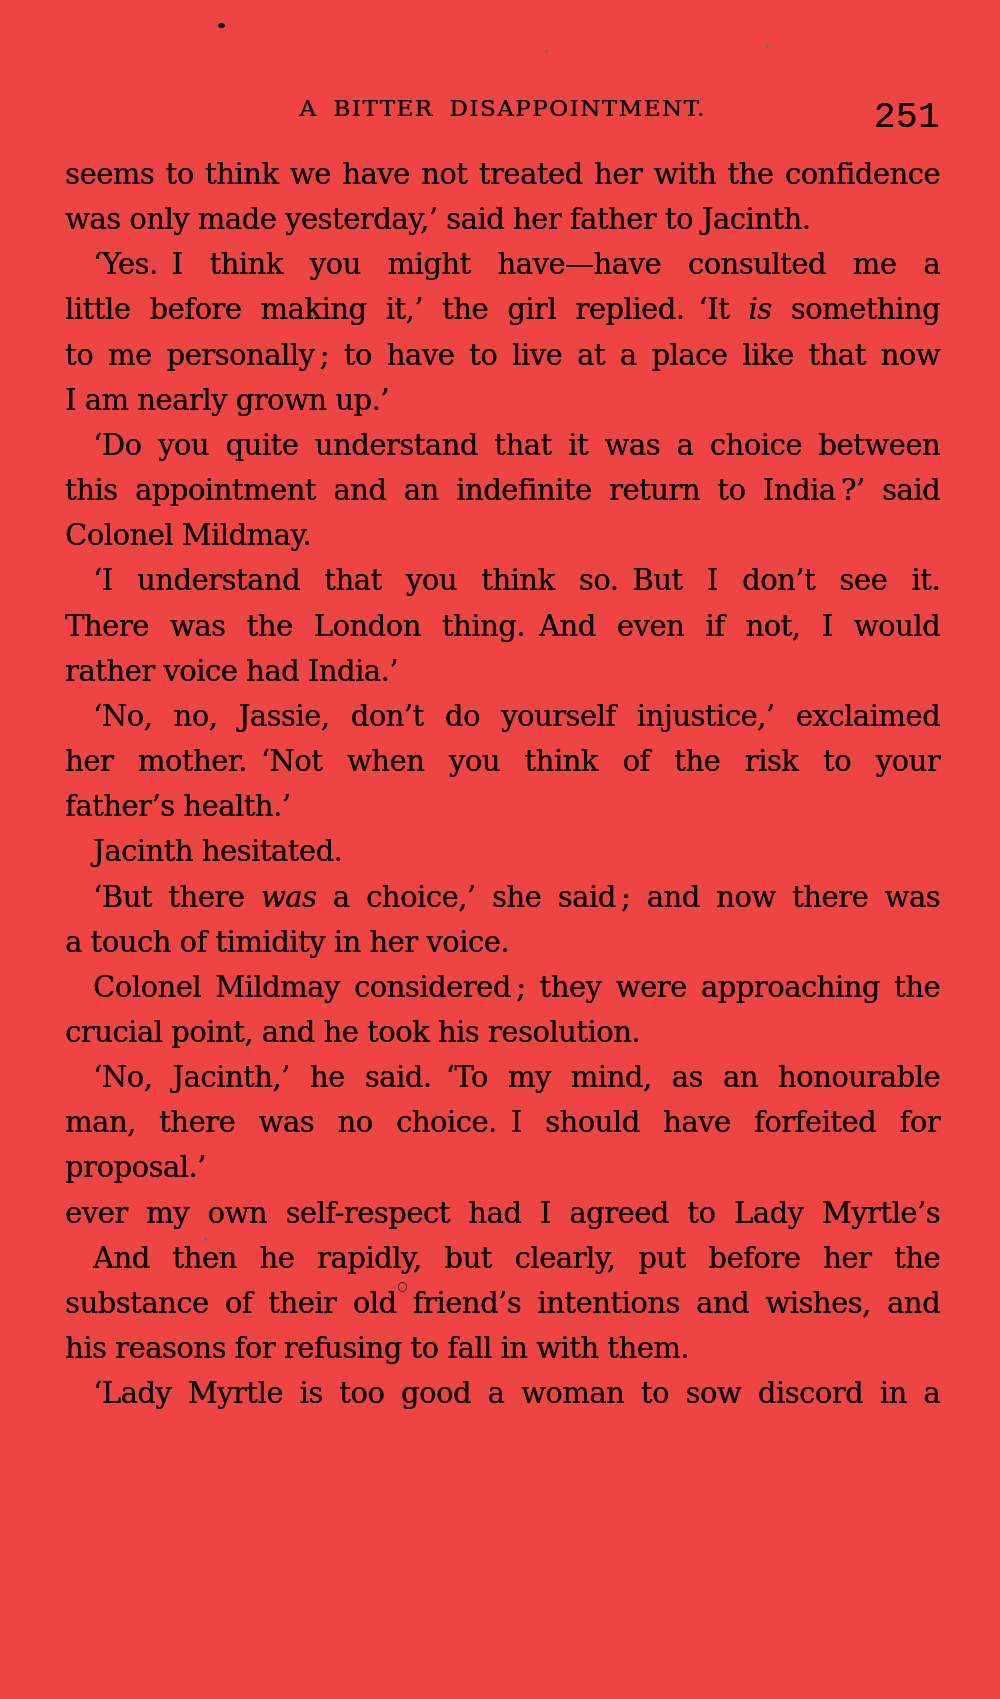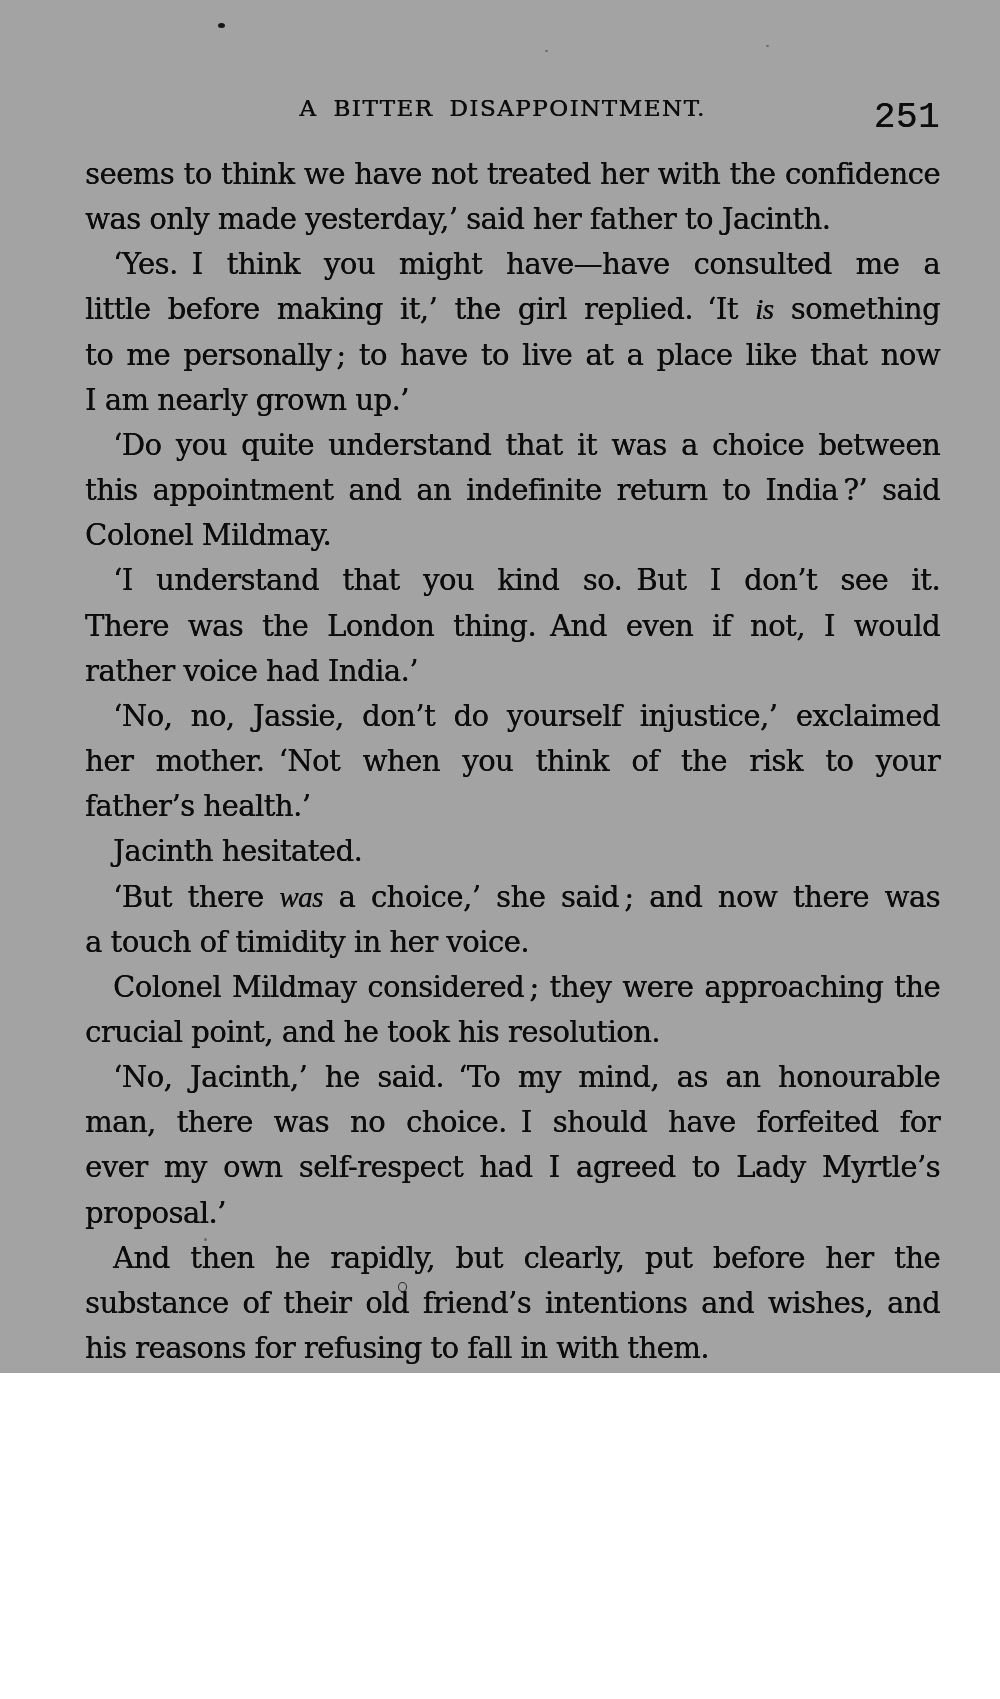--- a/index.html
+++ b/index.html
@@ -1,20 +1,20 @@
 <!DOCTYPE html>
 <html><head>
 <meta charset="utf-8">
 <style>
   html, body { margin: 0; padding: 0; background: #ffffff; }
   .page {
     position: relative;
     width: 1000px;
-    height: 1373px;
-    background: #a3a3a3;
+    height: 1699px;
+    background: #ef4444;
     overflow: hidden;
     font-family: "DejaVu Serif", serif;
     color: #0c0c0c;
   }
   
   .running-title {
     position: absolute;
     top: 97px;
     left: 65px;
     width: 875px;
@@ -41,24 +41,24 @@
     position: absolute;
     top: 152px;
     left: 65px;
     width: 875px;
     font-size: 29px;
     line-height: 45.16px;
     letter-spacing: -0.5px;
     text-shadow: 0.35px 0 0 currentColor;
   }
   .para { margin: 0; padding: 0; }
-  .line { display: block; text-align: left; margin-left: 20px; }
+  .line { display: block; text-align: left; }
   .line.just { text-align: justify; text-align-last: justify; }
   .line.indent { text-indent: 28px; }
-  .em { font-style: italic; font-family: Liberation Serif, serif; }
+  .em { font-style: italic; }
   
   .speck { position: absolute; background: #151515; border-radius: 50%; }
   .speck.faint { background: #6a6a6a; }
   .speck.ring { background: transparent; border: 1.6px solid #2a2a2a; }
 </style>
 </head>
 <body>
 
 <div class="page">
 
@@ -78,21 +78,21 @@
         <span class="line just"><span>little before making it,’ the girl replied. ‘It </span><span class="em">is</span><span> something</span></span>
         <span class="line just"><span>to me personally ; to have to live at a place like that now</span></span>
         <span class="line"><span>I am nearly grown up.’</span></span>
       </p>
       <p class="para">
         <span class="line just indent"><span>‘Do you quite understand that it was a choice between</span></span>
         <span class="line just"><span>this appointment and an indefinite return to India ?’ said</span></span>
         <span class="line"><span>Colonel Mildmay.</span></span>
       </p>
       <p class="para">
-        <span class="line just indent"><span>‘I understand that you kind so. But I don’t see it.</span></span>
+        <span class="line just indent"><span>‘I understand that you think so. But I don’t see it.</span></span>
         <span class="line just"><span>There was the London thing. And even if not, I would</span></span>
         <span class="line"><span>rather voice had India.’</span></span>
       </p>
       <p class="para">
         <span class="line just indent"><span>‘No, no, Jassie, don’t do yourself injustice,’ exclaimed</span></span>
         <span class="line just"><span>her mother. ‘Not when you think of the risk to your</span></span>
         <span class="line"><span>father’s health.’</span></span>
       </p>
       <p class="para">
         <span class="line indent"><span>Jacinth hesitated.</span></span>
@@ -101,22 +101,22 @@
         <span class="line just indent"><span>‘But there </span><span class="em">was</span><span> a choice,’ she said ; and now there was</span></span>
         <span class="line"><span>a touch of timidity in her voice.</span></span>
       </p>
       <p class="para">
         <span class="line just indent"><span>Colonel Mildmay considered ; they were approaching the</span></span>
         <span class="line"><span>crucial point, and he took his resolution.</span></span>
       </p>
       <p class="para">
         <span class="line just indent"><span>‘No, Jacinth,’ he said. ‘To my mind, as an honourable</span></span>
         <span class="line just"><span>man, there was no choice. I should have forfeited for</span></span>
+        <span class="line"><span>proposal.’</span></span>
         <span class="line just"><span>ever my own self-respect had I agreed to Lady Myrtle’s</span></span>
-        <span class="line"><span>proposal.’</span></span>
       </p>
       <p class="para">
         <span class="line just indent"><span>And then he rapidly, but clearly, put before her the</span></span>
         <span class="line just"><span>substance of their old friend’s intentions and wishes, and</span></span>
         <span class="line"><span>his reasons for refusing to fall in with them.</span></span>
       </p>
       <p class="para">
         <span class="line just indent"><span>‘Lady Myrtle is too good a woman to sow discord in a</span></span>
       </p>
     </main>

